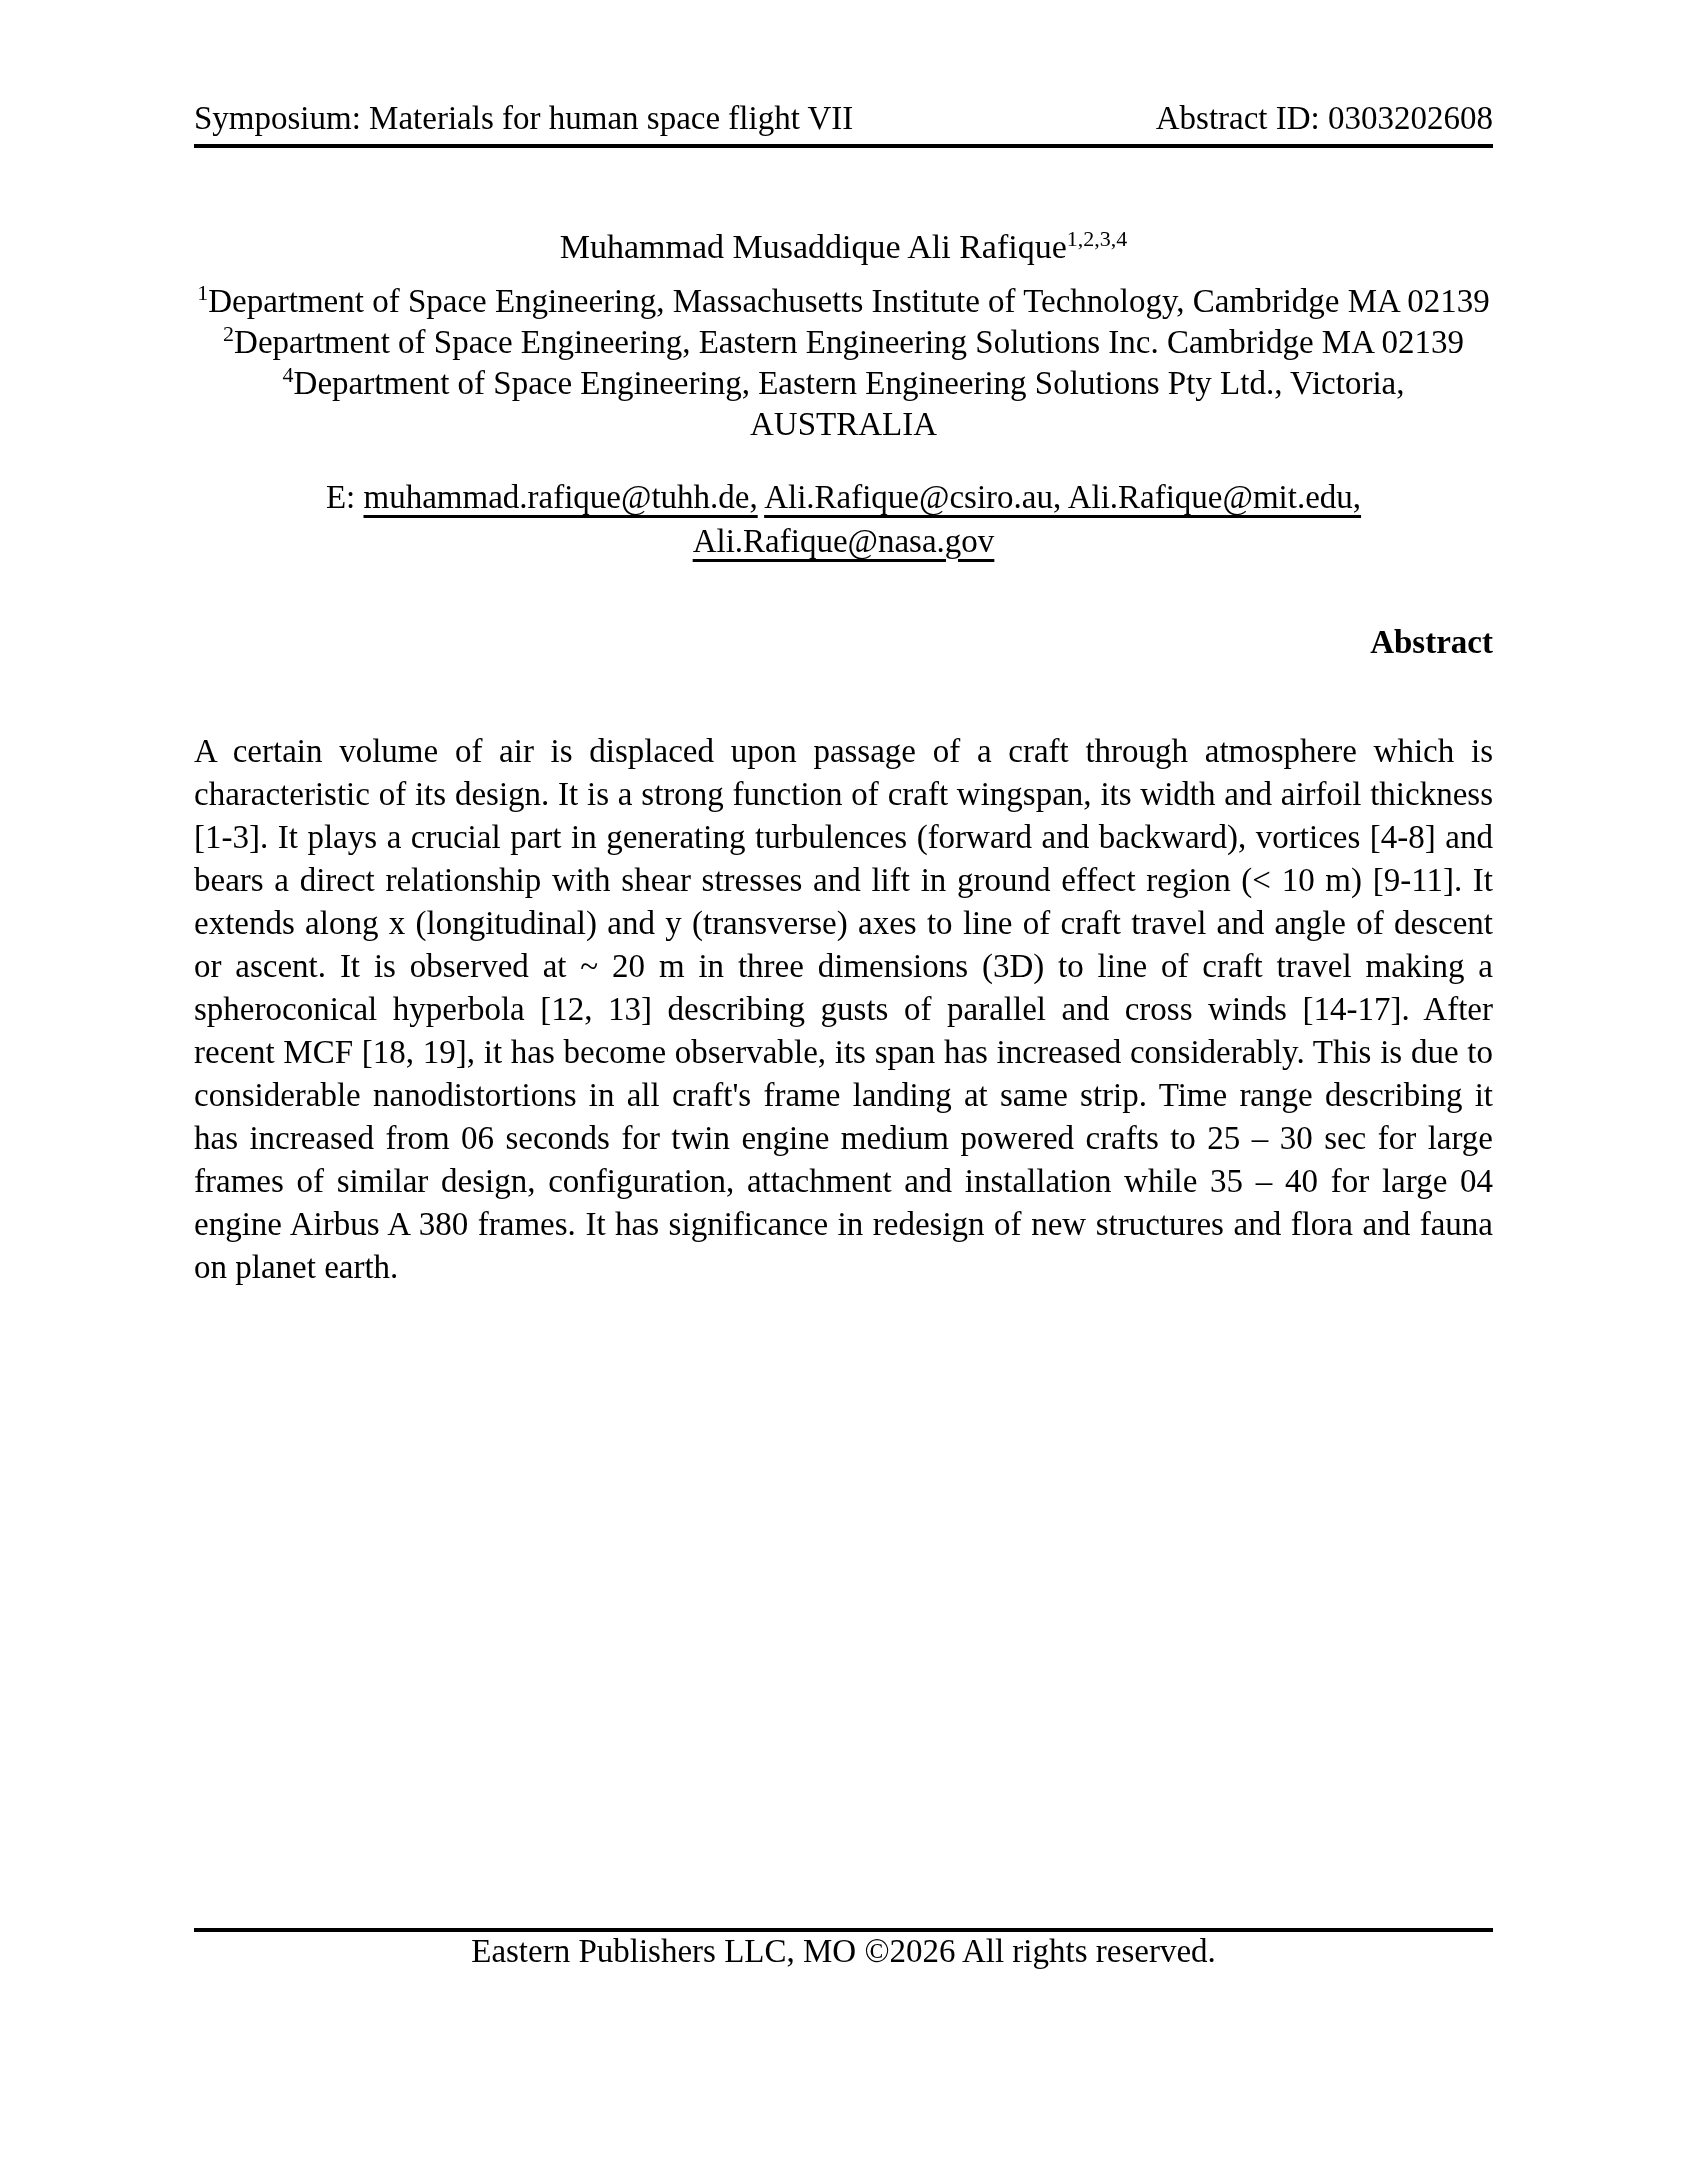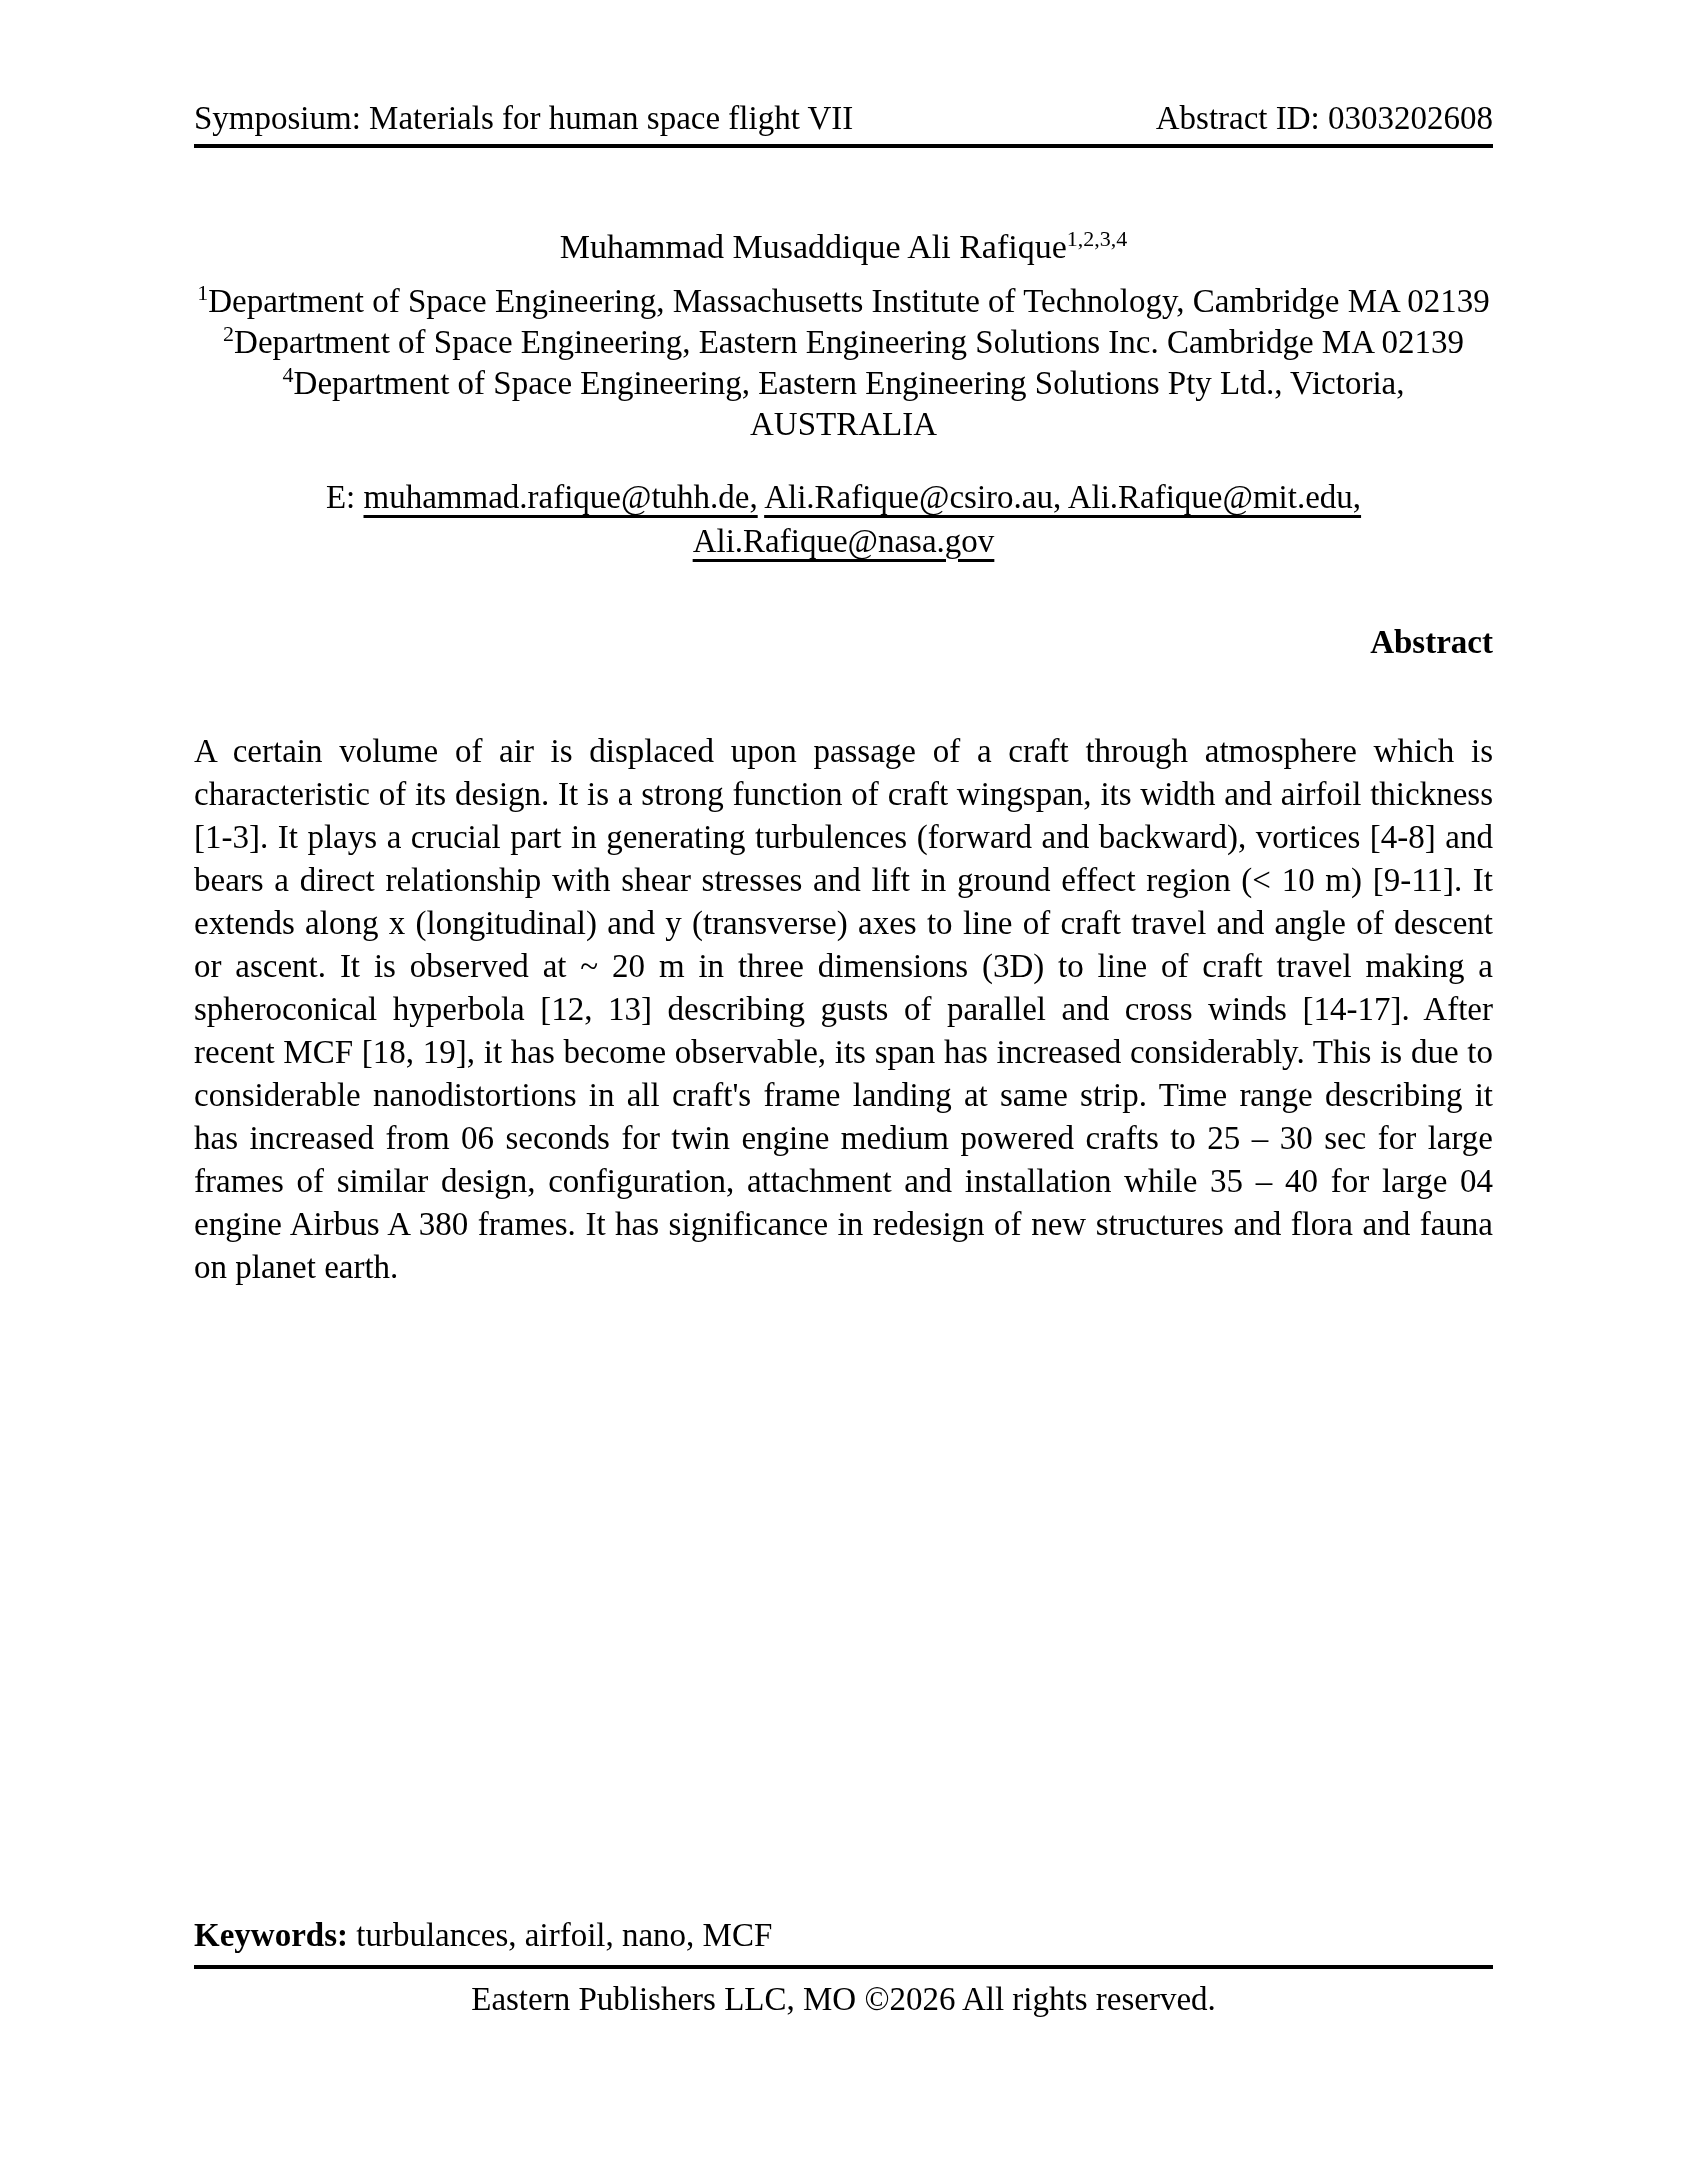--- a/index.html
+++ b/index.html
@@ -95,21 +95,21 @@
     font-size: 33px;
     line-height: 37px;
     text-align: left;
   }
   .keywords b { font-weight: bold; }
   .footer-rule {
     margin-top: 10.6px;
     border-top: 4px solid #000000;
   }
   .footer {
-    padding-top: 12px;
+    padding-top: 1px;
     text-align: center;
     font-size: 33px;
     line-height: 37px;
   }
 </style>
 </head>
 <body>
 
 <div class="page">
   <div class="content">
@@ -130,18 +130,17 @@
 
     <div class="emails" id="emails"><span>E: </span><span class="email-underline">muhammad.rafique@tuhh.de,</span><span> </span><span class="email-underline">Ali.Rafique@csiro.au, Ali.Rafique@mit.edu,</span><br><span class="email-underline">Ali.Rafique@nasa.gov</span></div>
 
     <div class="abstract-heading">Abstract</div>
 
     <p class="abstract-body">A certain volume of air is displaced upon passage of a craft through atmosphere which is characteristic of its design. It is a strong function of craft wingspan, its width and airfoil thickness [1-3]. It plays a crucial part in generating turbulences (forward and backward), vortices [4-8] and bears a direct relationship with shear stresses and lift in ground effect region (&lt; 10 m) [9-11]. It extends along x (longitudinal) and y (transverse) axes to line of craft travel and angle of descent or ascent. It is observed at ~ 20 m in three dimensions (3D) to line of craft travel making a spheroconical hyperbola [12, 13] describing gusts of parallel and cross winds [14-17]. After recent MCF [18, 19], it has become observable, its span has increased considerably. This is due to considerable nanodistortions in all craft's frame landing at same strip. Time range describing it has increased from 06 seconds for twin engine medium powered crafts to 25 – 30 sec for large frames of similar design, configuration, attachment and installation while 35 – 40 for large 04 engine Airbus A 380 frames. It has significance in redesign of new structures and flora and fauna on planet earth.</p>
 
   </div>
 
   <div class="bottom">
-    <div class="keywords"><b>Keywords:</b><span> turbulances, airfoil, nano, MCF</span></div>
     <div class="footer-rule"></div>
     <div class="footer">Eastern Publishers LLC, MO ©2026 All rights reserved.</div>
   </div>
 </div>
 
 
 </body></html>

